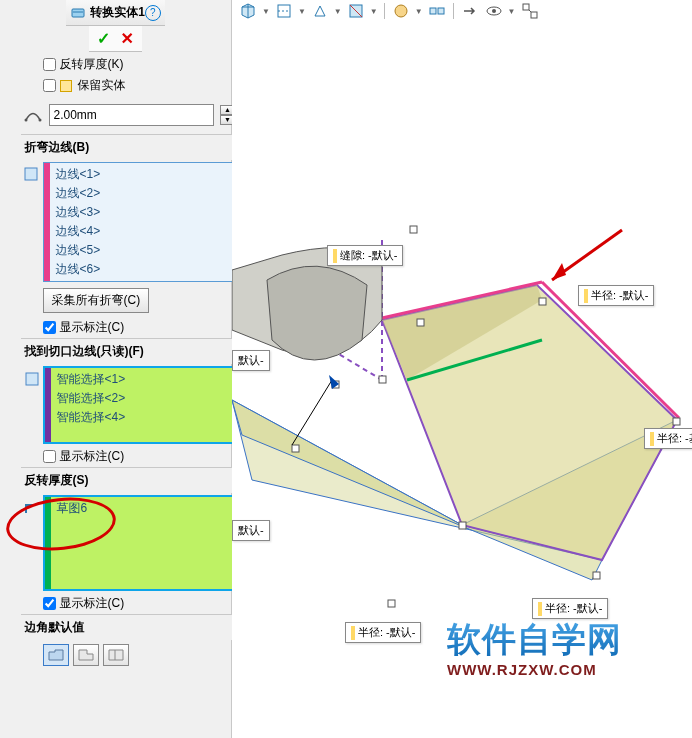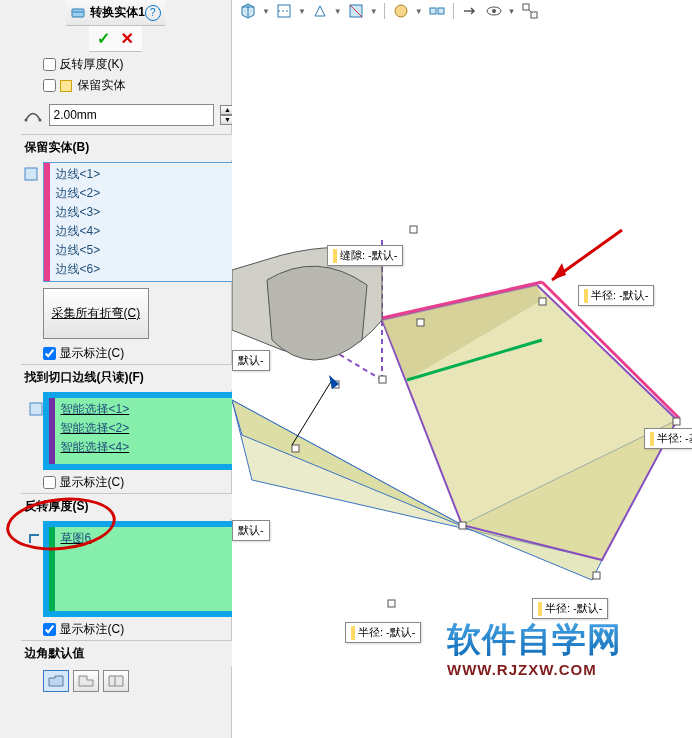--- a/index.html
+++ b/index.html
@@ -17,28 +17,28 @@
   .checkbox-row input { width: 13px; height: 13px; }
   .color-sq { display:inline-block; width:12px; height:12px; border:1px solid #999; margin-right:2px; vertical-align: middle;}
   .param-row { display: flex; align-items: center; padding: 4px 12px 4px 2px; gap: 6px; margin: 4px 0; }
   .param-icon { width: 20px; height: 20px; color: #777; display:flex; align-items:center; justify-content:center;}
   .param-input { flex: 1; height: 22px; border: 1px solid #888; background: #fff; padding: 0 4px; font-size: 12px; }
   .spin { width: 16px; display:flex; flex-direction:column; }
   .spin-btn { height: 10px; border: 1px solid #888; background:linear-gradient(#fff,#ddd); font-size:7px; text-align:center; line-height:7px; cursor:pointer;}
   .group-hdr { display: flex; align-items: center; padding: 4px 4px; font-weight: bold; border-top: 1px solid #c8c8c8; cursor: pointer; background:#f0f0f0;}
   .group-hdr .chev { margin-left:auto; color:#666; font-size:11px;}
   .listbox { margin: 2px 4px 2px 22px; border: 1px solid #5a9bd5; background: #eaf3fb; min-height: 90px; display:flex; position:relative;}
-  .listbox.white { background:#86efac; border:6px solid #0ea5e9;text-decoration:underline;}
+  .listbox.white { background:#bef264; border:2px solid #0ea5e9;}
   .list-stripe { width: 6px; background: #e83e8c; }
   .list-stripe.purple { background:#7030a0;}
   .list-stripe.green { background:#00b050;}
   .list-items { flex:1; padding:2px;}
   .list-items div { padding:1px 4px; color:#1f4e79;}
   .list-icon-col { position:absolute; left:-22px; top:2px; width:18px; height:18px; display:flex; align-items:center; justify-content:center;}
-  .small-btn { margin: 4px 0 4px 22px; display:inline-block; padding: 16px 8px; border:1px solid #888; background:linear-gradient(#fff,#e4e4e4); cursor:pointer; font-size:12px;text-decoration:underline;}
+  .small-btn { margin: 4px 0 4px 22px; display:inline-block; padding: 3px 8px; border:1px solid #888; background:linear-gradient(#fff,#e4e4e4); cursor:pointer; font-size:12px;}
   .corner-row { display:flex; gap:4px; padding: 4px 0 4px 22px;}
   .corner-btn { width:26px; height:22px; border:1px solid #888; background:linear-gradient(#fff,#e4e4e4); display:flex; align-items:center; justify-content:center; cursor:pointer;}
   .corner-btn.active { border:1px solid #3a7bc8; background:#d4e6f7;}
   .redcircle { position:absolute; border:3px solid #d40000; border-radius:60% 60% 60% 60%; transform:rotate(-6deg); pointer-events:none;}
   .redcircle.c1 { left:6px; top:498px; width:110px; height:52px;}
   
   .viewport { flex:1; position:relative; background:#fff; overflow:hidden;}
   .toolbar { position:absolute; top:0; left:0; right:0; height:22px; display:flex; align-items:center; padding-left:6px; gap:4px;}
   .tool-icon { width:20px; height:20px; display:flex; align-items:center; justify-content:center; cursor:pointer;}
   .tool-icon svg { width:18px; height:18px;}
@@ -90,21 +90,21 @@
           </svg>
         </span>
       <input class="param-input" value="2.00mm" style="">
       <div class="spin">
         <div class="spin-btn">▲</div>
         <div class="spin-btn">▼</div>
       </div>
     </div>
 
     <div class="group-hdr">
-      <span>保留实体(B)</span>
+      <span>折弯边线(B)</span>
       <span class="chev">⌃</span>
     </div>
     <div class="listbox" style="min-height:98px">
       <div class="list-icon-col">
           <svg viewBox="0 0 18 18">
             <rect x="3" y="3" width="12" height="12" fill="#d0e6f7" stroke="#4a86c5"></rect>
           </svg>
         </div>
       <div class="list-stripe"></div>
       <div class="list-items">

